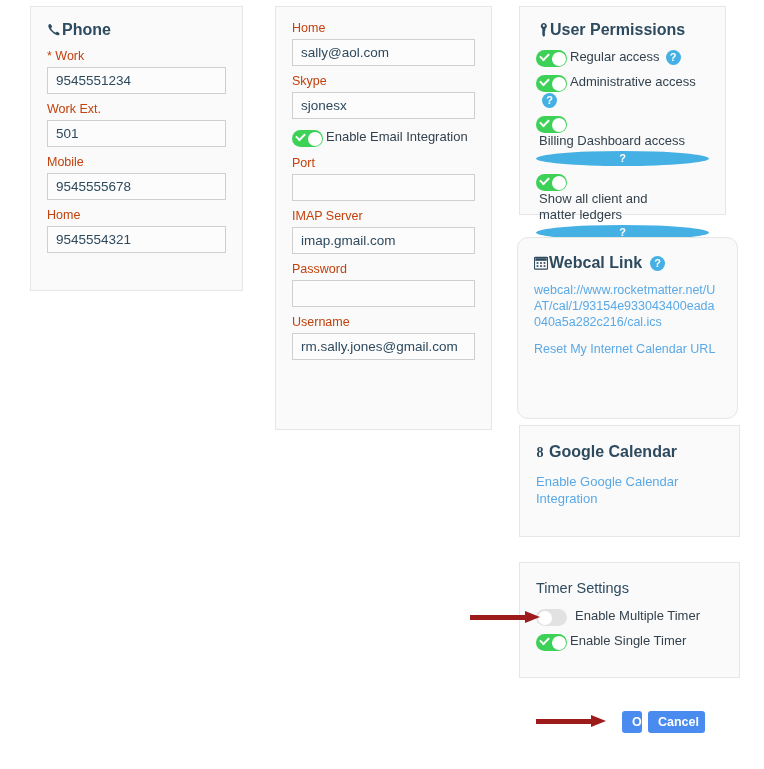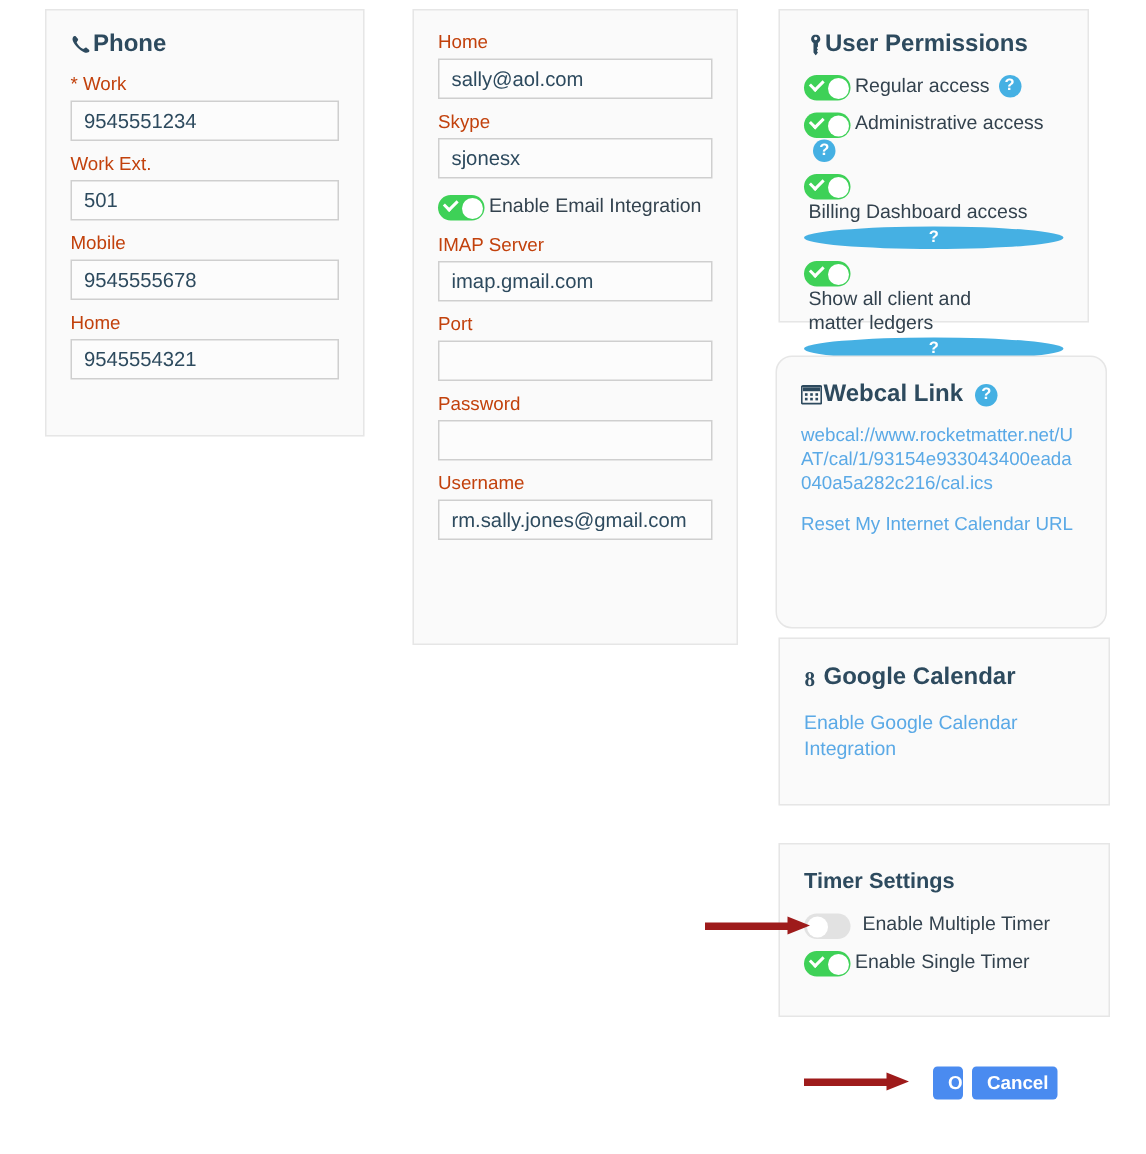--- a/index.html
+++ b/index.html
@@ -144,21 +144,21 @@
     word-break: break-all;
     margin-bottom: 11px;
   }
   .reset-link { line-height: 16px; }
   .gcal-link { line-height: 17px; font-size: 13px; }
 
   
   .timer-title {
     color: #2d4a5e;
     font-size: 14.5px;
-    font-weight: bold;
+    font-weight: normal;
     margin: 0 0 12px 0;
   }
 
   
   .btn {
     background: #4a8bf0;
     color: #ffffff;
     border: none;
     border-radius: 3px;
     font-size: 12.5px;
@@ -246,26 +246,26 @@
 
       <div class="toggle-row" style="margin-top:10px; margin-bottom:9px;">
         <span class="switch on">
           <span class="chk"></span>
           <span class="knob"></span>
         </span>
         <span class="toggle-label" style="max-width:none;">Enable Email Integration</span>
       </div>
 
       <div class="field">
+        <div class="field-label">Port</div>
+        <input class="field-input" type="text" value="" style="">
+      </div>
+      <div class="field">
         <div class="field-label">IMAP Server</div>
         <input class="field-input" type="text" value="imap.gmail.com" style="">
-      </div>
-      <div class="field">
-        <div class="field-label">Port</div>
-        <input class="field-input" type="text" value="" style="">
       </div>
       <div class="field">
         <div class="field-label">Password</div>
         <input class="field-input" type="password" value="" style="">
       </div>
       <div class="field">
         <div class="field-label">Username</div>
         <input class="field-input" type="text" value="rm.sally.jones@gmail.com" style="">
       </div>
     </div>

